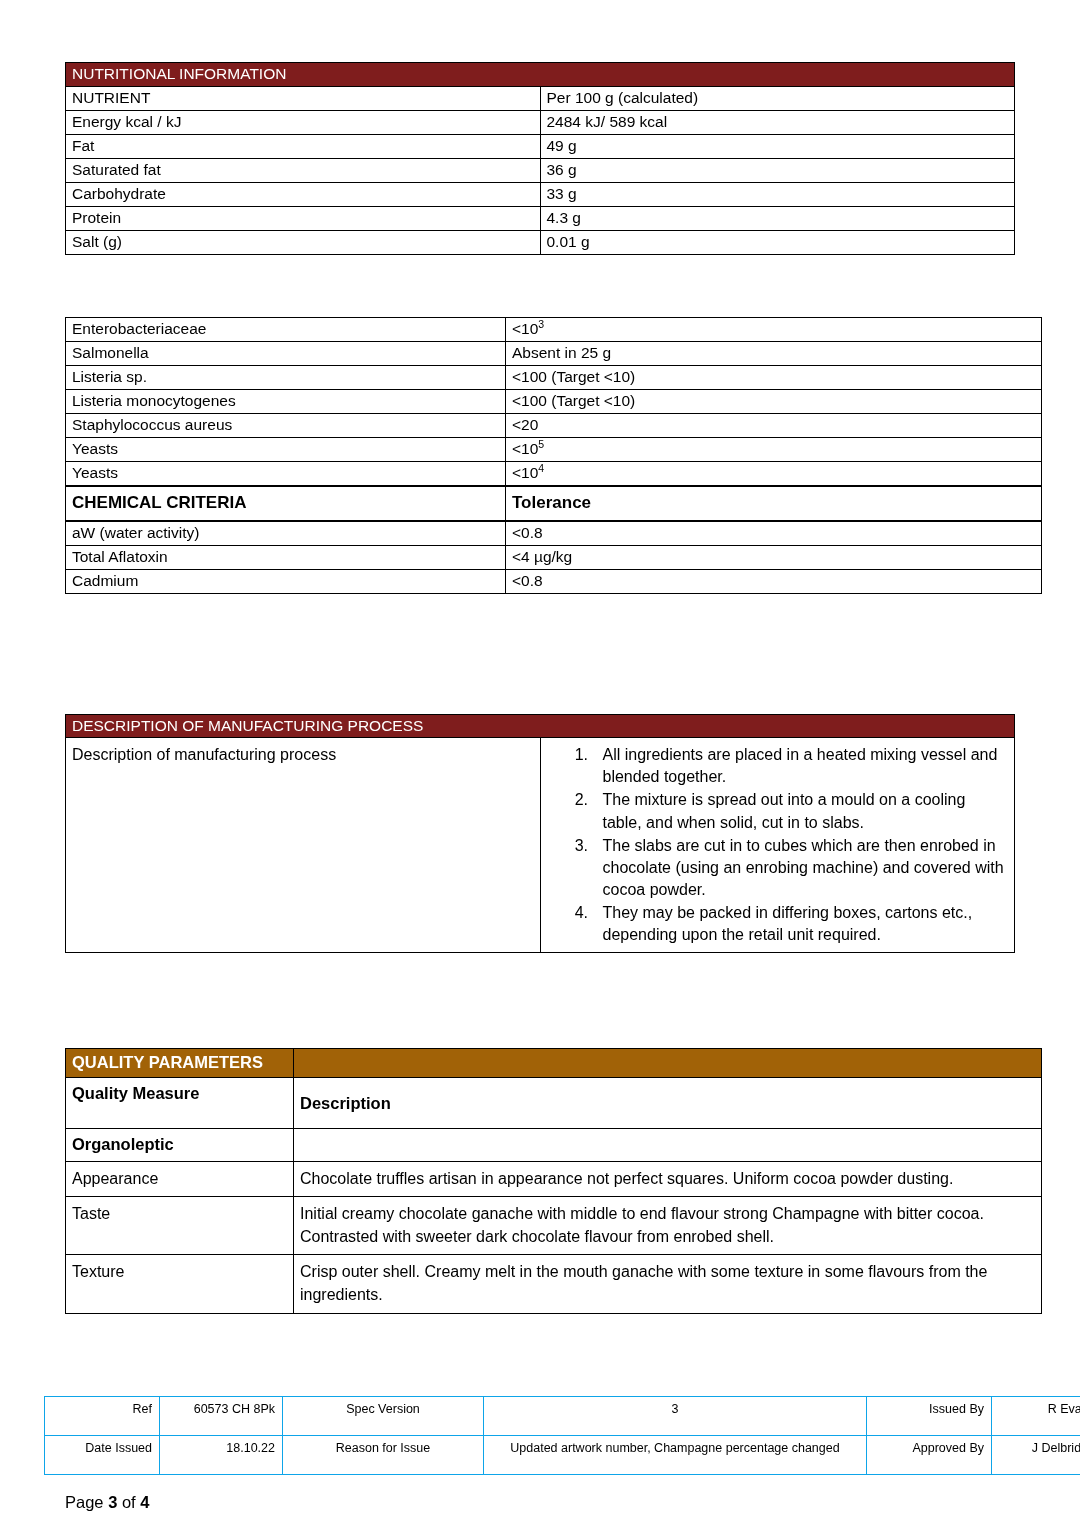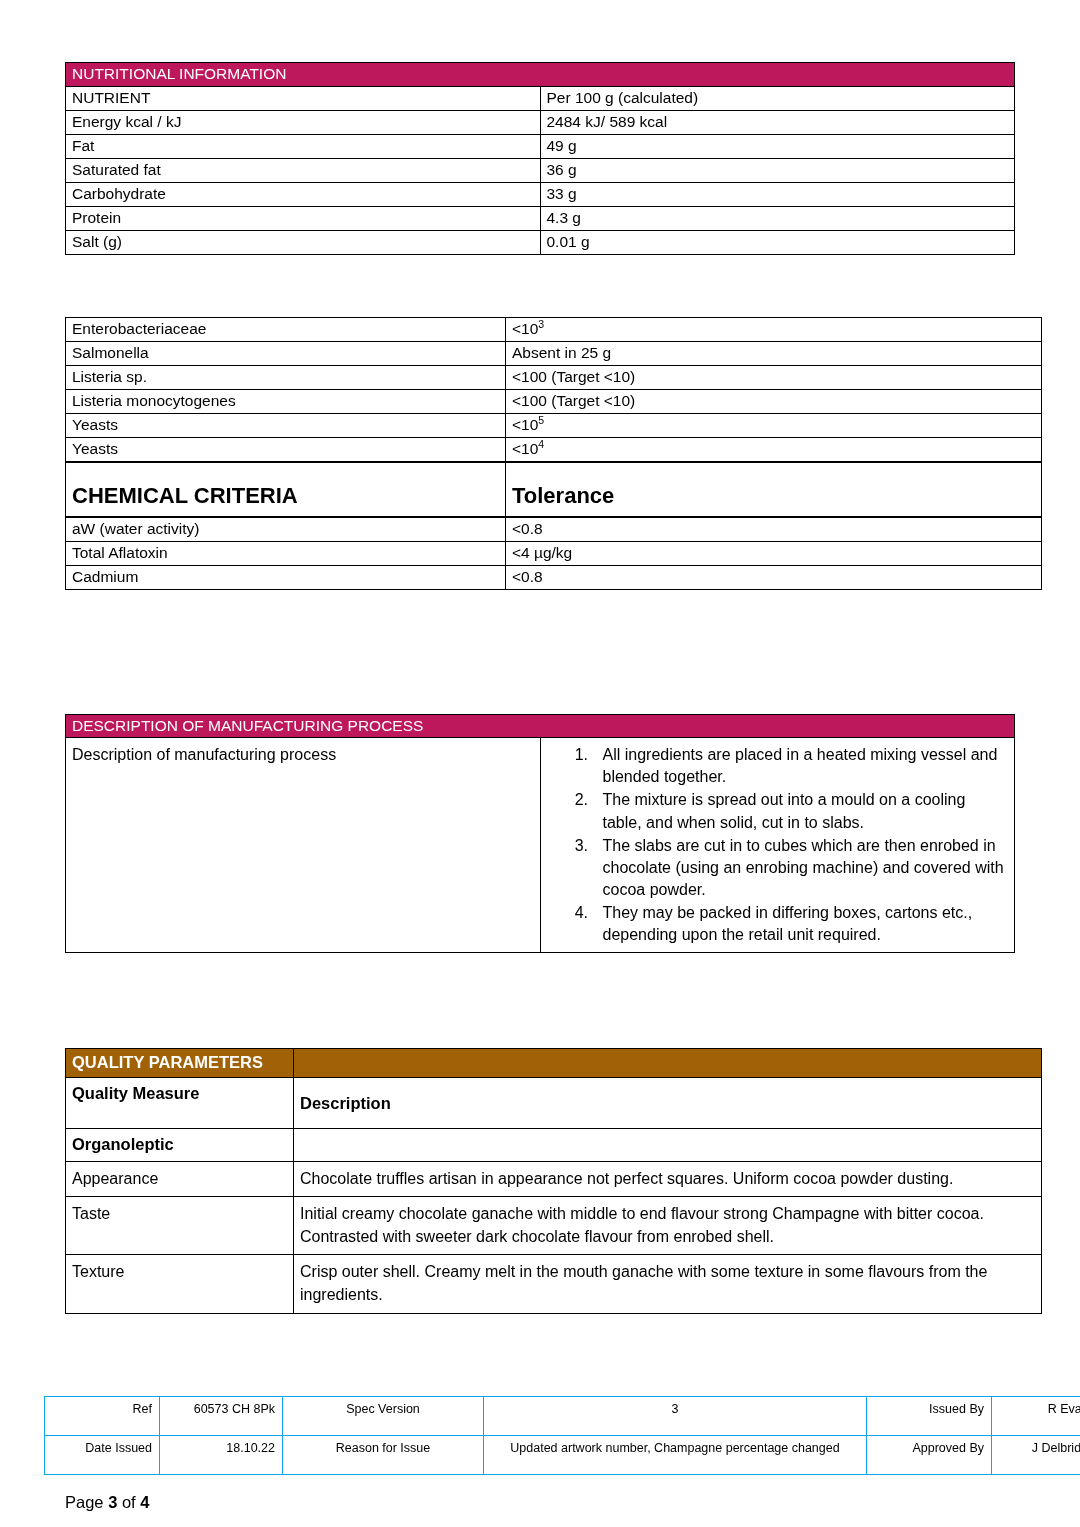--- a/index.html
+++ b/index.html
@@ -32,21 +32,21 @@
   table.doc td, table.doc th {
     border: 1px solid #000;
     padding: 2px 6px;
     font-size: 15.5px;
     line-height: 1.18;
     vertical-align: top;
     font-weight: normal;
     text-align: left;
   }
   .hdr-black > td, .hdr-black > th {
-    background: #be185d;
+    background: #7f1d1d;
     color: #ffffff;
     font-weight: bold;
     font-size: 16.5px;
     padding-top: 3px;
     padding-bottom: 3px;
     border-color: #000;
   }
   .bold-row > td { font-weight: bold; font-size: 16px; }
   .ctr { text-align: center; }
 
@@ -64,22 +64,22 @@
   #tbl-micro {
     position: absolute;
     left: 65px;
     top: 317px;
   }
   #tbl-micro .c1 { width: 427px; }
   #tbl-micro .c2 { width: 523px; }
   #tbl-micro td { height: 19px; }
   #tbl-micro .subhead > td {
     font-weight: bold;
-    font-size: 22px;
-    padding-top: 20px;
+    font-size: 17px;
+    padding-top: 6px;
     padding-bottom: 7px;
     border-top: 2px solid #000;
     border-bottom: 2px solid #000;
   }
   sup { font-size: 0.68em; vertical-align: super; line-height: 0; }
 
   
   #tbl-manu {
     position: absolute;
     left: 65px;
@@ -222,20 +222,24 @@
         <td class="c1">Salmonella</td>
         <td class="c2 ctr"><span>Absent in 25 g</span><sup></sup></td>
       </tr>
       <tr>
         <td class="c1">Listeria sp.</td>
         <td class="c2 ctr"><span>&lt;100 (Target &lt;10)</span><sup></sup></td>
       </tr>
       <tr>
         <td class="c1">Listeria monocytogenes</td>
         <td class="c2 ctr"><span>&lt;100 (Target &lt;10)</span><sup></sup></td>
+      </tr>
+      <tr>
+        <td class="c1">Staphylococcus aureus</td>
+        <td class="c2 ctr"><span>&lt;20</span><sup></sup></td>
       </tr>
       <tr>
         <td class="c1">Yeasts</td>
         <td class="c2 ctr"><span>&lt;10</span><sup>5</sup></td>
       </tr>
       <tr>
         <td class="c1">Yeasts</td>
         <td class="c2 ctr"><span>&lt;10</span><sup>4</sup></td>
       </tr>
       <tr class="subhead">

